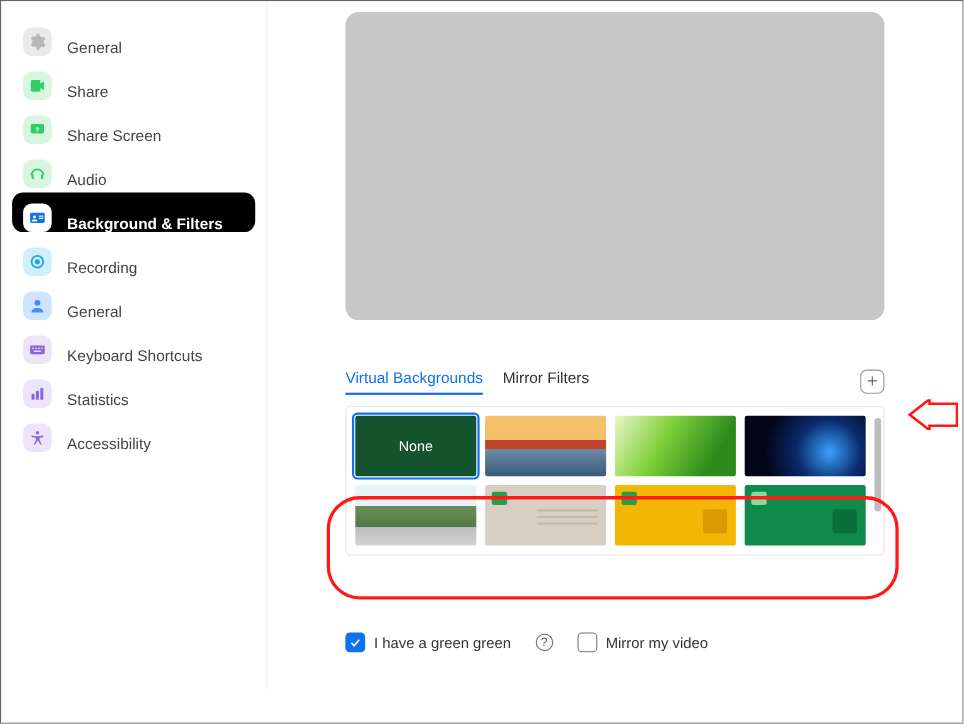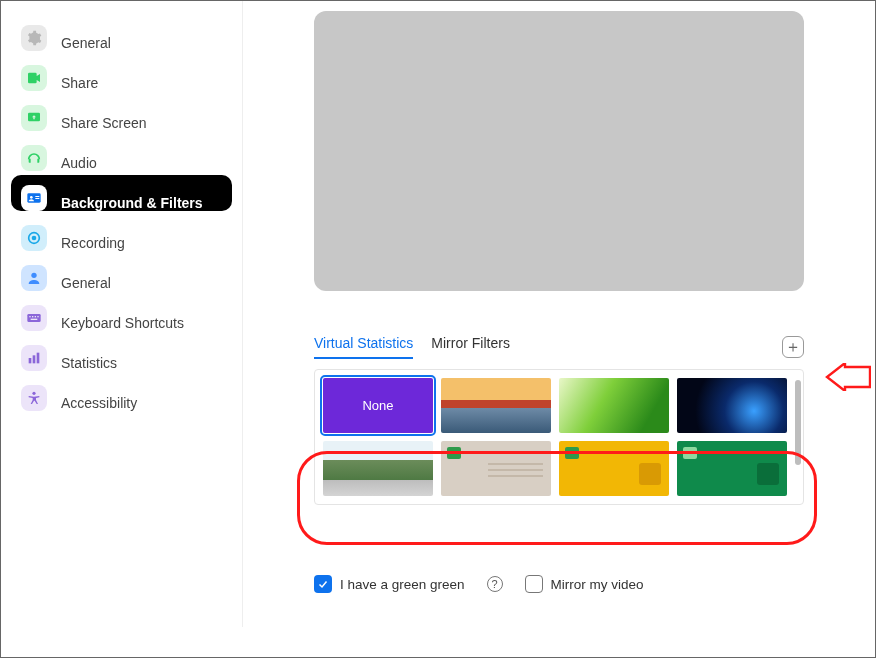--- a/index.html
+++ b/index.html
@@ -24,21 +24,21 @@
   .tab { font-size: 14px; padding-bottom: 6px; cursor: pointer; color: #333; }
   .tab.active { color: #0e72ed; border-bottom: 2px solid #0e72ed; font-weight: 500; }
   .add-btn { width: 22px; height: 22px; border: 1px solid #999; border-radius: 6px; display:flex; align-items:center; justify-content:center; cursor:pointer; color:#666; font-size:16px; line-height:1; }
   .thumbs-container-outer { position:relative; width: 490px; margin: 10px auto 0 auto; }
   .thumbs-container { border: 1px solid #e4e4e4; border-radius: 4px; padding: 8px; position: relative; }
   .thumbs-scroll { position:absolute; right:2px; top:10px; bottom:10px; width:6px; background:transparent; }
   .thumbs-scroll .thumb-handle { position:absolute; top:0; width:6px; height:85px; background:#bdbdbd; border-radius:3px; }
   .thumbs-grid { display: grid; grid-template-columns: repeat(4, 1fr); gap: 8px; padding-right: 8px; }
   .thumb { position: relative; width: 100%; height: 55px; border-radius: 2px; overflow: hidden; cursor: pointer; }
   .thumb.selected { outline: 2px solid #0e72ed; outline-offset: 1px; }
-  .thumb.none { background: #6d28d9; display:flex; align-items:center; justify-content:center; color:#fff; font-size:13px; }
+  .thumb.none { background: #14532d; display:flex; align-items:center; justify-content:center; color:#fff; font-size:13px; }
   .footer-opts { width: 490px; margin: 70px auto 0 auto; display: flex; align-items: center; gap: 22px; font-size: 13.5px; color: #333; }
   .checkbox { width: 18px; height: 18px; border-radius: 4px; display:flex; align-items:center; justify-content:center; flex-shrink:0; }
   .checkbox.checked { background: #0e72ed; }
   .checkbox.checked svg { width: 12px; height: 12px; stroke:#fff; stroke-width:3; fill:none; }
   .checkbox.unchecked { background: #fff; border: 1.5px solid #777; }
   .help-circ { width:16px; height:16px; border:1.3px solid #777; border-radius:50%; display:flex; align-items:center; justify-content:center; font-size:11px; color:#555; cursor:pointer; }
   .opt-group { display:flex; align-items:center; gap:8px; cursor:pointer; }
   
   .annot-arrow { position:absolute; top: 362px; right: 4px; width: 46px; height: 28px; pointer-events:none; }
   .annot-rect { position:absolute; border: 3px solid #ff1a1a; border-radius: 30px; pointer-events:none; }
@@ -161,21 +161,21 @@
       </div>
 
     </div>
 
     <div class="main">
 
       <div class="preview"></div>
 
       <div class="tabs-row">
         <div class="tabs">
-          <div class="tab active">Virtual Statistics</div>
+          <div class="tab active">Virtual Backgrounds</div>
           <div class="tab">Mirror Filters</div>
         </div>
         <div class="add-btn" title="Add Image or Video">＋</div>
       </div>
 
       <div class="thumbs-container-outer">
         <div class="thumbs-container">
           <div class="thumbs-grid">
             <div class="thumb none selected">
               <span>None</span>

